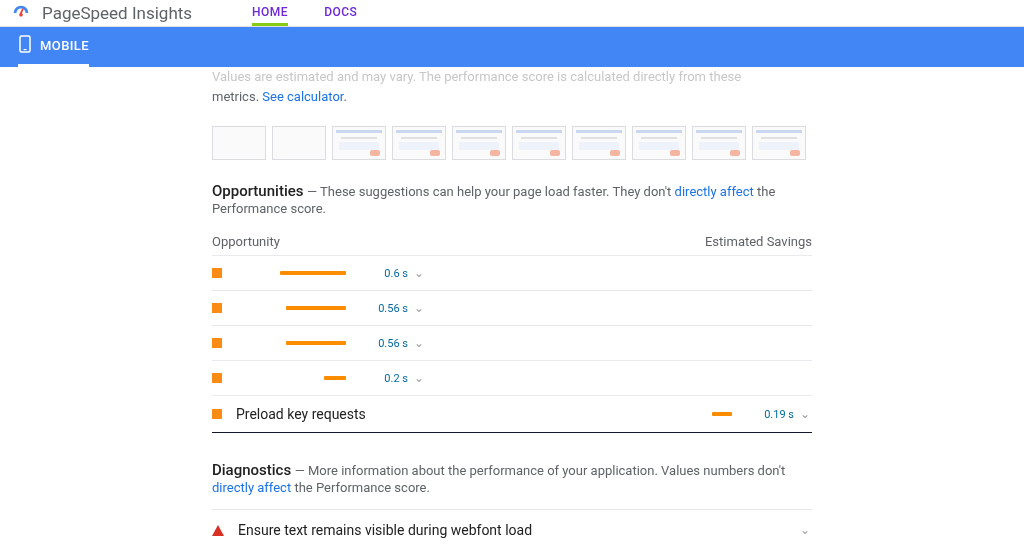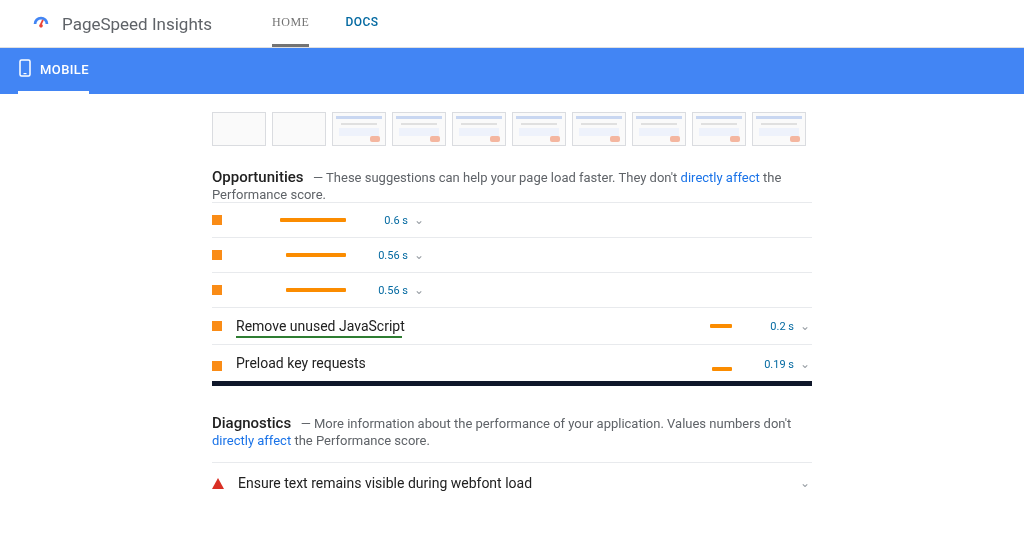--- a/index.html
+++ b/index.html
@@ -1,42 +1,42 @@
 <!DOCTYPE html>
 <html><head>
 <meta charset="utf-8">
 <style>
   * { box-sizing: border-box; margin: 0; padding: 0; }
   body { font-family: Roboto, Arial, sans-serif; font-size: 14px; color: #212121; background: #fff; width: 1024px; }
-  .topbar { display: flex; align-items: center; height: 48px; border-bottom: 1px solid #e0e0e0; padding-left: 30px; }
+  .topbar { display: flex; align-items: center; height: 27px; border-bottom: 1px solid #e0e0e0; padding-left: 10px; }
   .logo { width: 22px; height: 22px; margin-right: 10px; position: relative; }
   .logo svg { width: 22px; height: 22px; }
   .product { color: #5f6368; font-size: 17px; font-weight: 400; margin-right: 60px; }
   .topnav { display: flex; gap: 36px; height: 100%; align-items: center; }
-  .topnav-item { font-size: 12px; font-weight: 500; color: #0369a1; letter-spacing: 0.5px; height: 100%; display: flex; align-items: center; border-bottom: 3px solid transparent; cursor: pointer; }
-  .topnav-item.active { color: #737373; border-bottom: 3px solid #737373; font-family: Liberation Serif, serif; }
-  .bluebar { background: #4285f4; height: 46px; display: flex; align-items: center; padding-left: 18px; }
+  .topnav-item { font-size: 12px; font-weight: 500; color: #6d28d9; letter-spacing: 0.5px; height: 100%; display: flex; align-items: center; border-bottom: 3px solid transparent; cursor: pointer; }
+  .topnav-item.active { color: #6d28d9; border-bottom: 3px solid #84cc16; }
+  .bluebar { background: #4285f4; height: 40px; display: flex; align-items: center; padding-left: 18px; }
   .bluebar-item { display: flex; align-items: center; gap: 8px; color: #fff; font-size: 13px; font-weight: 500; letter-spacing: 0.4px; cursor: pointer; height: 100%; border-bottom: 3px solid transparent; }
   .bluebar-item.active { border-bottom: 3px solid #fff; }
   .icon-phone, .icon-laptop { display: inline-block; }
   .content { max-width: 600px; margin: 0 auto; padding-top: 0; }
   .cutoff { color: #5f6368; font-size: 13px; line-height: 1.5; padding-bottom: 2px; }
   .cutoff .blur { color: #c7c7c7; }
   .link { color: #1a73e8; cursor: pointer; }
   .thumbs { display: flex; gap: 6px; margin: 18px 0 22px 0; }
   .thumb { width: 54px; height: 34px; border: 1px solid #dadce0; background: #fafafa; position: relative; overflow: hidden; }
   .thumb .tbar { position: absolute; top: 3px; left: 3px; right: 3px; height: 3px; background: #c9d7f1; }
   .thumb .tbody1 { position: absolute; top: 10px; left: 8px; right: 8px; height: 2px; background: #e0e0e0; }
   .thumb .tbody2 { position: absolute; top: 15px; left: 6px; right: 6px; height: 8px; background: #eef2fb; }
   .thumb .tblob { position: absolute; bottom: 3px; right: 5px; width: 10px; height: 6px; background: #f4b6a0; border-radius: 2px; }
-  .section-title { font-weight: 500; font-size: 15px; color: #212121; margin-right: 6px; }
+  .section-title { font-weight: 500; font-size: 15px; color: #212121; }
   .section-desc { font-size: 13px; color: #5f6368; }
   .opps-header { display: flex; justify-content: space-between; color: #5f6368; font-size: 13px; margin: 18px 0 6px 0; }
   .opp-row { display: flex; align-items: center; border-top: 1px solid #e8eaed; padding: 10px 0; cursor: pointer; }
-  .opp-row:last-child { border-bottom: 5px solid #0f172a; align-items: flex-end; }
+  .opp-row:last-child { border-bottom: 1px solid #0f172a; }
   .sev { width: 10px; height: 10px; background: #fa8c16; margin-right: 14px; flex-shrink: 0; }
   .opp-label { flex: 1; font-size: 14px; color: #212121; position: relative; }
   .underline { position: absolute; height: 2px; background: #2e7d32; left: 0; bottom: -4px; }
   .bar-wrap { width: 110px; display: flex; justify-content: flex-end; margin-right: 14px; }
   .bar { height: 4px; background: #fb8c00; border-radius: 1px; }
   .savings { width: 48px; text-align: right; color: #0369a1; font-size: 11px; font-weight: 400; }
   .chev { width: 14px; color: #9aa0a6; text-align: center; font-size: 12px; margin-left: 4px; }
   .diag-block { margin-top: 28px; }
   .diag-row { display: flex; align-items: center; border-top: 1px solid #e8eaed; padding: 12px 0; cursor: pointer; }
   .tri { width: 0; height: 0; border-left: 6px solid transparent; border-right: 6px solid transparent; border-bottom: 11px solid #d93025; margin-right: 14px; flex-shrink: 0; }
@@ -66,20 +66,25 @@
           <rect x="2" y="1" width="10" height="16" rx="1.5" fill="none" stroke="#fff" stroke-width="1.5"></rect>
           <rect x="5.5" y="14" width="3" height="1.2" fill="#fff"></rect>
         </svg>
     </span>
     <span>MOBILE</span>
   </div>
 </div>
 
 <div class="content">
 
+  <div class="cutoff">
+    <span class="blur">Values are estimated and may vary. The performance score is calculated directly from these</span><br>
+    <span>metrics.</span>
+    <span class="link">See calculator</span><span>.</span>
+  </div>
 
   <div class="thumbs" id="thumbs">
       <div class="thumb"></div>
       <div class="thumb"></div>
       <div class="thumb">
         <div class="tbar"></div>
         <div class="tbody1"></div>
         <div class="tbody2"></div>
         <div class="tblob"></div>
       </div>
@@ -126,20 +131,24 @@
         <div class="tblob"></div>
       </div>
     </div>
 
   <div>
     <span class="section-title">Opportunities</span>
     <span class="section-desc">
       <span> — These suggestions can help your page load faster. They don't </span><span class="link">directly affect</span><span> the Performance score.</span>
     </span>
 
+    <div class="opps-header">
+      <span>Opportunity</span>
+      <span>Estimated Savings</span>
+    </div>
 
     <div id="opps">
         <div class="opp-row">
           <span class="sev"></span>
           <span class="bar-wrap">
             <span class="bar" style="width:66px"></span>
           </span>
           <span class="savings">0.6 s</span>
           <span class="chev">⌄</span>
         </div>
@@ -154,21 +163,20 @@
         <div class="opp-row">
           <span class="sev"></span>
           <span class="bar-wrap">
             <span class="bar" style="width:60px"></span>
           </span>
           <span class="savings">0.56 s</span>
           <span class="chev">⌄</span>
         </div>
         <div class="opp-row">
           <span class="sev"></span>
-          <span class="opp-label">Remove unused JavaScript<span class="underline" style="width:166px"></span></span>
           <span class="bar-wrap">
             <span class="bar" style="width:22px"></span>
           </span>
           <span class="savings">0.2 s</span>
           <span class="chev">⌄</span>
         </div>
         <div class="opp-row">
           <span class="sev"></span>
           <span class="opp-label">Preload key requests</span>
           <span class="bar-wrap">

